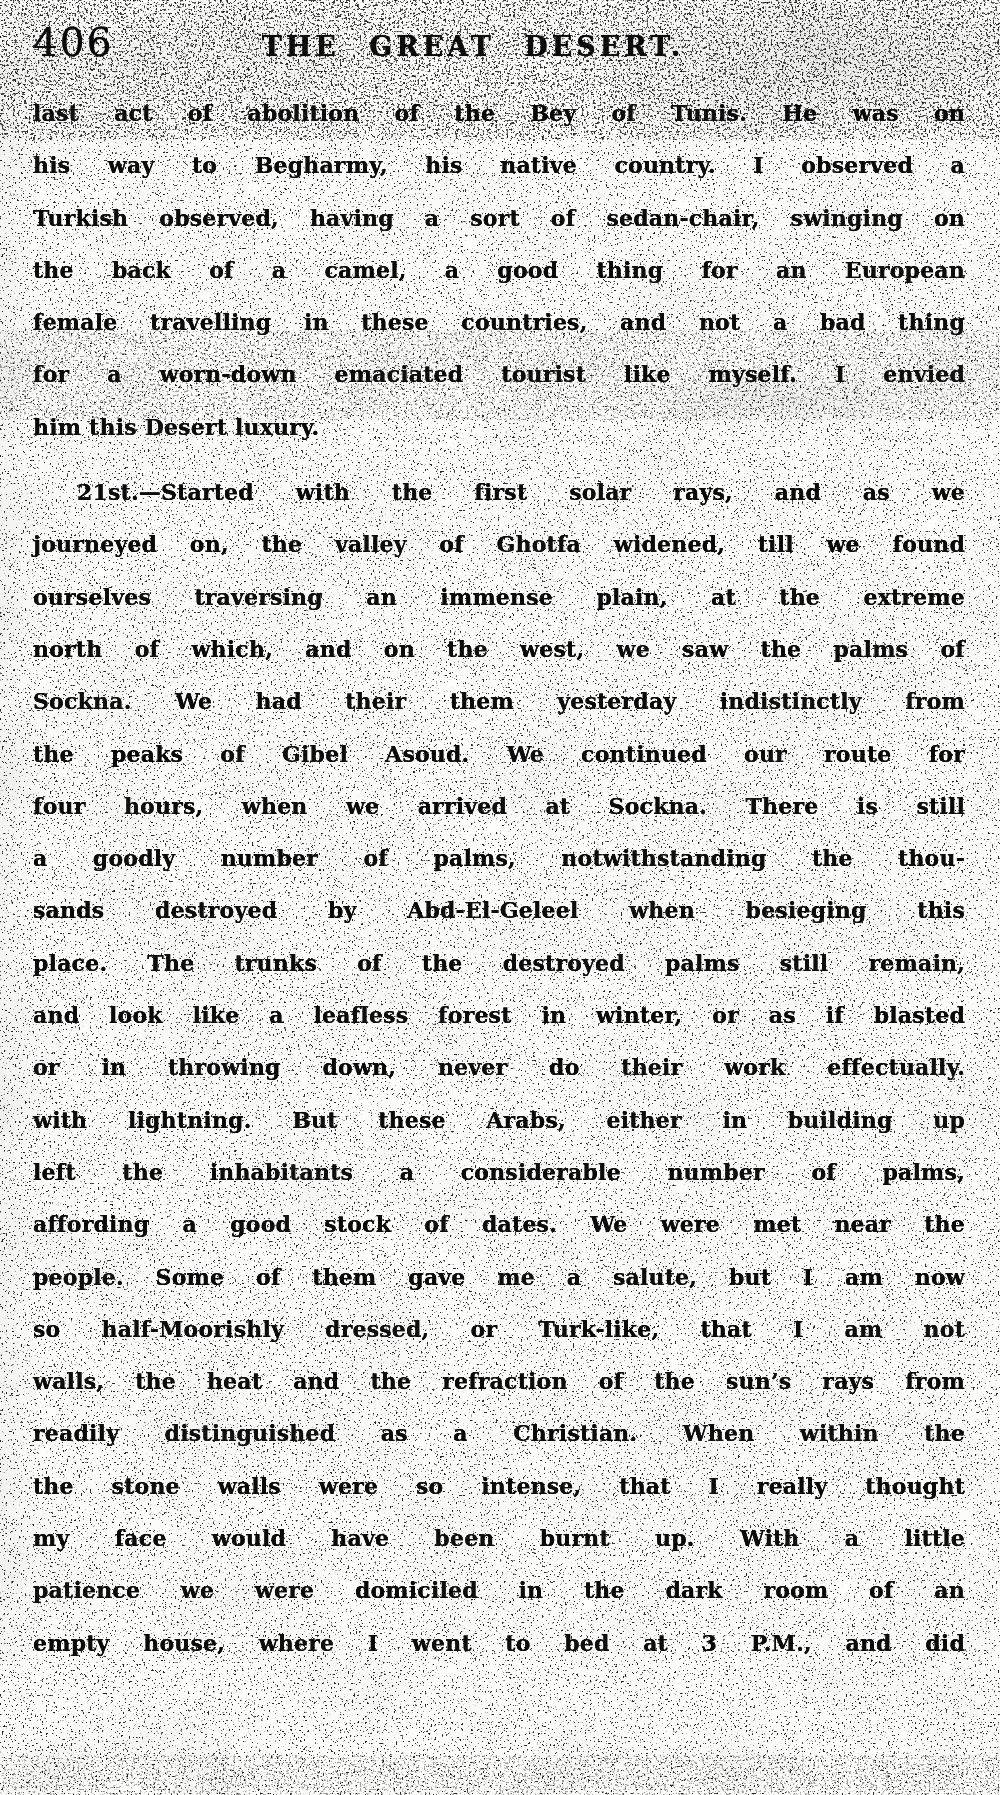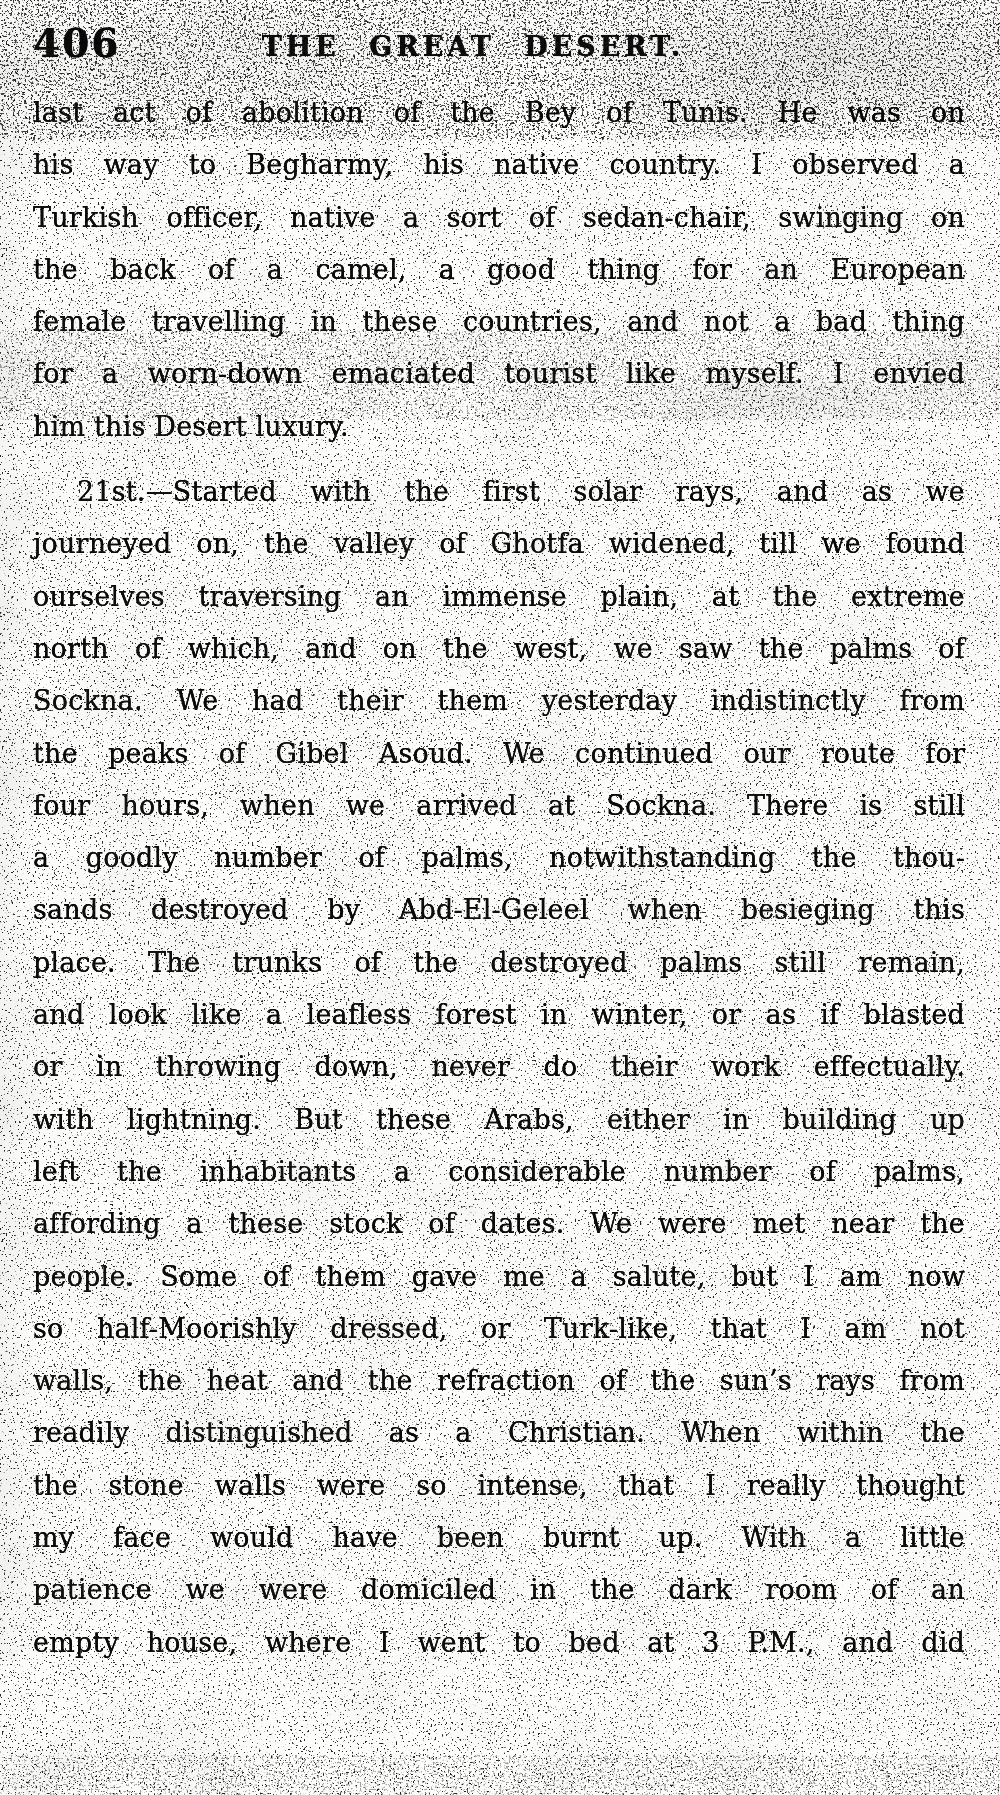--- a/index.html
+++ b/index.html
@@ -20,36 +20,36 @@
   .blotch.b3{left:-20px;top:60px;width:60px;height:1600px;
     background:linear-gradient(90deg, rgba(80,80,80,.07), rgba(80,80,80,0));}
   .blotch.b4{left:0;top:0;width:420px;height:110px;
     background:radial-gradient(ellipse at 40% 50%, rgba(90,90,90,.07), rgba(90,90,90,0) 75%);}
   
   .noise-svg{position:absolute;left:0;top:0;pointer-events:none;}
 
   .page-header{position:absolute;left:0;top:0;width:100%;height:80px;}
   .page-number{
     position:absolute;left:33px;top:20px;
-    font-size:39px;font-weight:700;letter-spacing:2px;
+    font-size:39px;font-weight:400;letter-spacing:2px;
     text-shadow:0 0 .7px #000;
   }
   .running-title{
     position:absolute;left:0;right:0;top:31px;
     text-align:center;
     transform:translateX(-27px);
     font-size:27px;font-weight:700;
     letter-spacing:4px;word-spacing:16px;
     text-shadow:0 0 .8px #000;
   }
   .text-column{
     position:absolute;left:33px;right:35px;top:87px;
   }
   .line{
-    font-size:27px;font-weight:400;
+    font-size:22px;font-weight:700;
     line-height:52.3px;height:52.3px;
     letter-spacing:.2px;
     text-align:justify;
     text-align-last:justify;
     text-shadow:0 0 .6px #000;
     white-space:normal;
   }
   .line.noju{text-align-last:left;}
   .line.indent{text-indent:44px;margin-top:13px;}
 </style>
@@ -64,40 +64,40 @@
   <div class="blotch b4"></div>
 
   <div class="page-header">
     <div class="page-number">406</div>
     <div class="running-title">THE GREAT DESERT.</div>
   </div>
 
   <div class="text-column">
       <div class="line">last act of abolition of the Bey of Tunis. He was on</div>
       <div class="line">his way to Begharmy, his native country. I observed a</div>
-      <div class="line">Turkish officer, native a sort of sedan-chair, swinging on</div>
+      <div class="line">Turkish observed, having a sort of sedan-chair, swinging on</div>
       <div class="line">the back of a camel, a good thing for an European</div>
       <div class="line">female travelling in these countries, and not a bad thing</div>
       <div class="line">for a worn-down emaciated tourist like myself. I envied</div>
       <div class="line noju">him this Desert luxury.</div>
       <div class="line indent">21st.—Started with the first solar rays, and as we</div>
       <div class="line">journeyed on, the valley of Ghotfa widened, till we found</div>
       <div class="line">ourselves traversing an immense plain, at the extreme</div>
       <div class="line">north of which, and on the west, we saw the palms of</div>
       <div class="line">Sockna. We had their them yesterday indistinctly from</div>
       <div class="line">the peaks of Gibel Asoud. We continued our route for</div>
       <div class="line">four hours, when we arrived at Sockna. There is still</div>
       <div class="line">a goodly number of palms, notwithstanding the thou-</div>
       <div class="line">sands destroyed by Abd-El-Geleel when besieging this</div>
       <div class="line">place. The trunks of the destroyed palms still remain,</div>
       <div class="line">and look like a leafless forest in winter, or as if blasted</div>
       <div class="line">or in throwing down, never do their work effectually.</div>
       <div class="line">with lightning. But these Arabs, either in building up</div>
       <div class="line">left the inhabitants a considerable number of palms,</div>
-      <div class="line">affording a these stock of dates. We were met near the</div>
+      <div class="line">affording a good stock of dates. We were met near the</div>
       <div class="line">people. Some of them gave me a salute, but I am now</div>
       <div class="line">so half-Moorishly dressed, or Turk-like, that I am not</div>
       <div class="line">walls, the heat and the refraction of the sun’s rays from</div>
       <div class="line">readily distinguished as a Christian. When within the</div>
       <div class="line">the stone walls were so intense, that I really thought</div>
       <div class="line">my face would have been burnt up. With a little</div>
       <div class="line">patience we were domiciled in the dark room of an</div>
       <div class="line">empty house, where I went to bed at 3 P.M., and did</div>
     </div>
 

